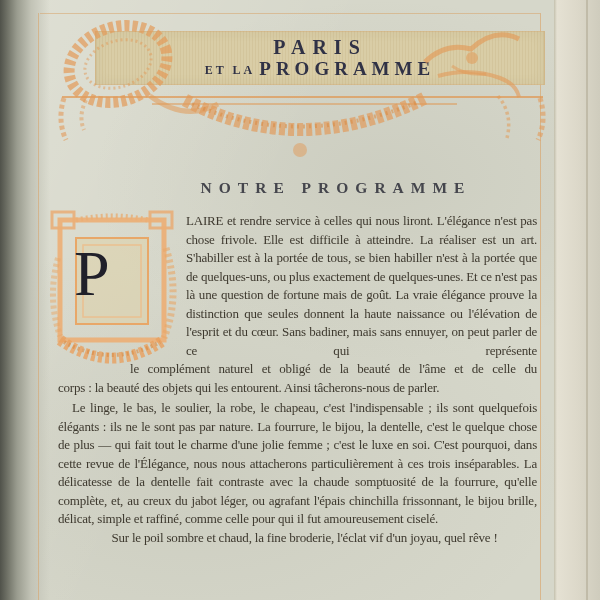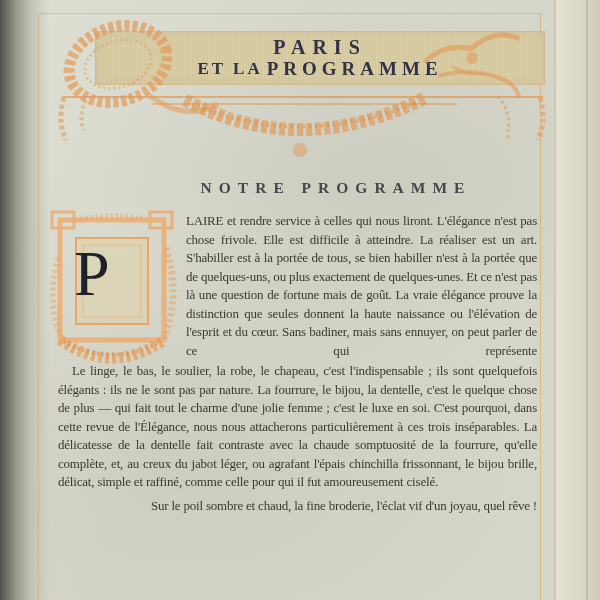--- a/index.html
+++ b/index.html
@@ -27,39 +27,39 @@
   
   .banner{position:absolute;left:95px;top:31px;width:448px;height:52px;
     background:
       repeating-linear-gradient(90deg, rgba(185,165,115,.20) 0 1px, rgba(185,165,115,0) 1px 3px),
       #d9cda6;
     border:1px solid rgba(205,158,100,.35);
     box-shadow:inset 0 0 12px rgba(120,100,60,.08);
     text-align:center;color:#303246;}
   .mast-line1{margin-top:4px;font-size:20px;font-weight:bold;letter-spacing:7px;line-height:22px;}
   .mast-line2{font-size:19px;font-weight:bold;letter-spacing:5px;line-height:22px;}
-  .mast-small{font-size:17px;letter-spacing:3px;vertical-align:1px;margin-right:4px;}
+  .mast-small{font-size:12px;letter-spacing:3px;vertical-align:1px;margin-right:4px;}
 
   .rule1{position:absolute;left:62px;top:96px;width:481px;height:2px;background:rgba(223,150,80,.7);}
   .rule2{position:absolute;left:152px;top:103px;width:305px;height:2px;background:rgba(223,150,80,.5);}
 
   .ornaments{position:absolute;left:0;top:0;width:600px;height:200px;pointer-events:none;}
 
   
   .heading{position:absolute;left:56px;top:179px;width:560px;text-align:center;
     font-size:15.5px;font-weight:bold;letter-spacing:7px;color:#45464d;}
 
   
   .text-col{position:absolute;left:58px;top:212px;width:479px;
     font-size:13px;line-height:18.5px;letter-spacing:-0.2px;color:rgba(45,40,30,.9);}
   .para{text-align:justify;}
   .p1{text-align:justify;text-align-last:justify;}
   .p1-indent{padding-left:72px;text-align:justify;text-align-last:justify;}
   .p2,.p4{margin-top:3px;text-indent:14px;}
-  .p3{margin-top:5px;text-indent:14px;text-align:right;}
+  .p3{text-indent:14px;text-align:center;}
   .p2{margin-top:2px;}
 
   
   .dropcap-frame{position:relative;float:left;width:116px;height:142px;margin:2px 12px 4px 0;}
   .dropcap-frame svg{position:absolute;left:-8px;top:-6px;overflow:visible;}
   .dropcap{position:absolute;left:16px;top:28px;width:82px;text-align:center;
     font-size:64px;line-height:1;font-weight:normal;color:#20202a;}
 </style>
 </head>
 <body>
@@ -127,20 +127,22 @@
           <path d="M10,132 Q62,168 114,132" fill="none" stroke="rgba(232,160,95,.8)" stroke-width="11" stroke-dasharray="4 3"></path>
           <path d="M14,134 Q62,160 110,134" fill="none" stroke="rgba(217,136,63,.6)" stroke-width="4" stroke-dasharray="2 3"></path>
           <path d="M116,40 Q131,88 114,130" fill="none" stroke="#e8a768" stroke-width="7" stroke-dasharray="3 3" opacity=".6"></path>
           <path d="M8,50 Q-3,90 10,128" fill="none" stroke="#e8a768" stroke-width="6" stroke-dasharray="3 3" opacity=".5"></path>
         </svg>
         <span class="dropcap">P</span>
       </div>
       <span>LAIRE et rendre service à celles qui nous liront. L'élégance n'est pas chose frivole. Elle est difficile à atteindre. La réaliser est un art. S'habiller est à la portée de tous, se bien habiller n'est à la portée que de quelques-uns, ou plus exactement de quelques-unes. Et ce n'est pas là une question de fortune mais de goût. La vraie élégance prouve la distinction que seules donnent la haute naissance ou l'élévation de l'esprit et du cœur. Sans badiner, mais sans ennuyer, on peut parler de ce qui représente</span>
     </div>
 
+    <div class="para p1-indent">le complément naturel et obligé de la beauté de l'âme et de celle du</div>
+    <div class="para">corps : la beauté des objets qui les entourent. Ainsi tâcherons-nous de parler.</div>
 
     <div class="para p2">Le linge, le bas, le soulier, la robe, le chapeau, c'est l'indispensable ; ils sont quelquefois élégants : ils ne le sont pas par nature. La fourrure, le bijou, la dentelle, c'est le quelque chose de plus — qui fait tout le charme d'une jolie femme ; c'est le luxe en soi. C'est pourquoi, dans cette revue de l'Élégance, nous nous attacherons particulièrement à ces trois inséparables. La délicatesse de la dentelle fait contraste avec la chaude somptuosité de la fourrure, qu'elle complète, et, au creux du jabot léger, ou agrafant l'épais chinchilla frissonnant, le bijou brille, délicat, simple et raffiné, comme celle pour qui il fut amoureusement ciselé.</div>
 
     <div class="para p3">Sur le poil sombre et chaud, la fine broderie, l'éclat vif d'un joyau, quel rêve !</div>
 
 
   </div>
 
 </div>
 

